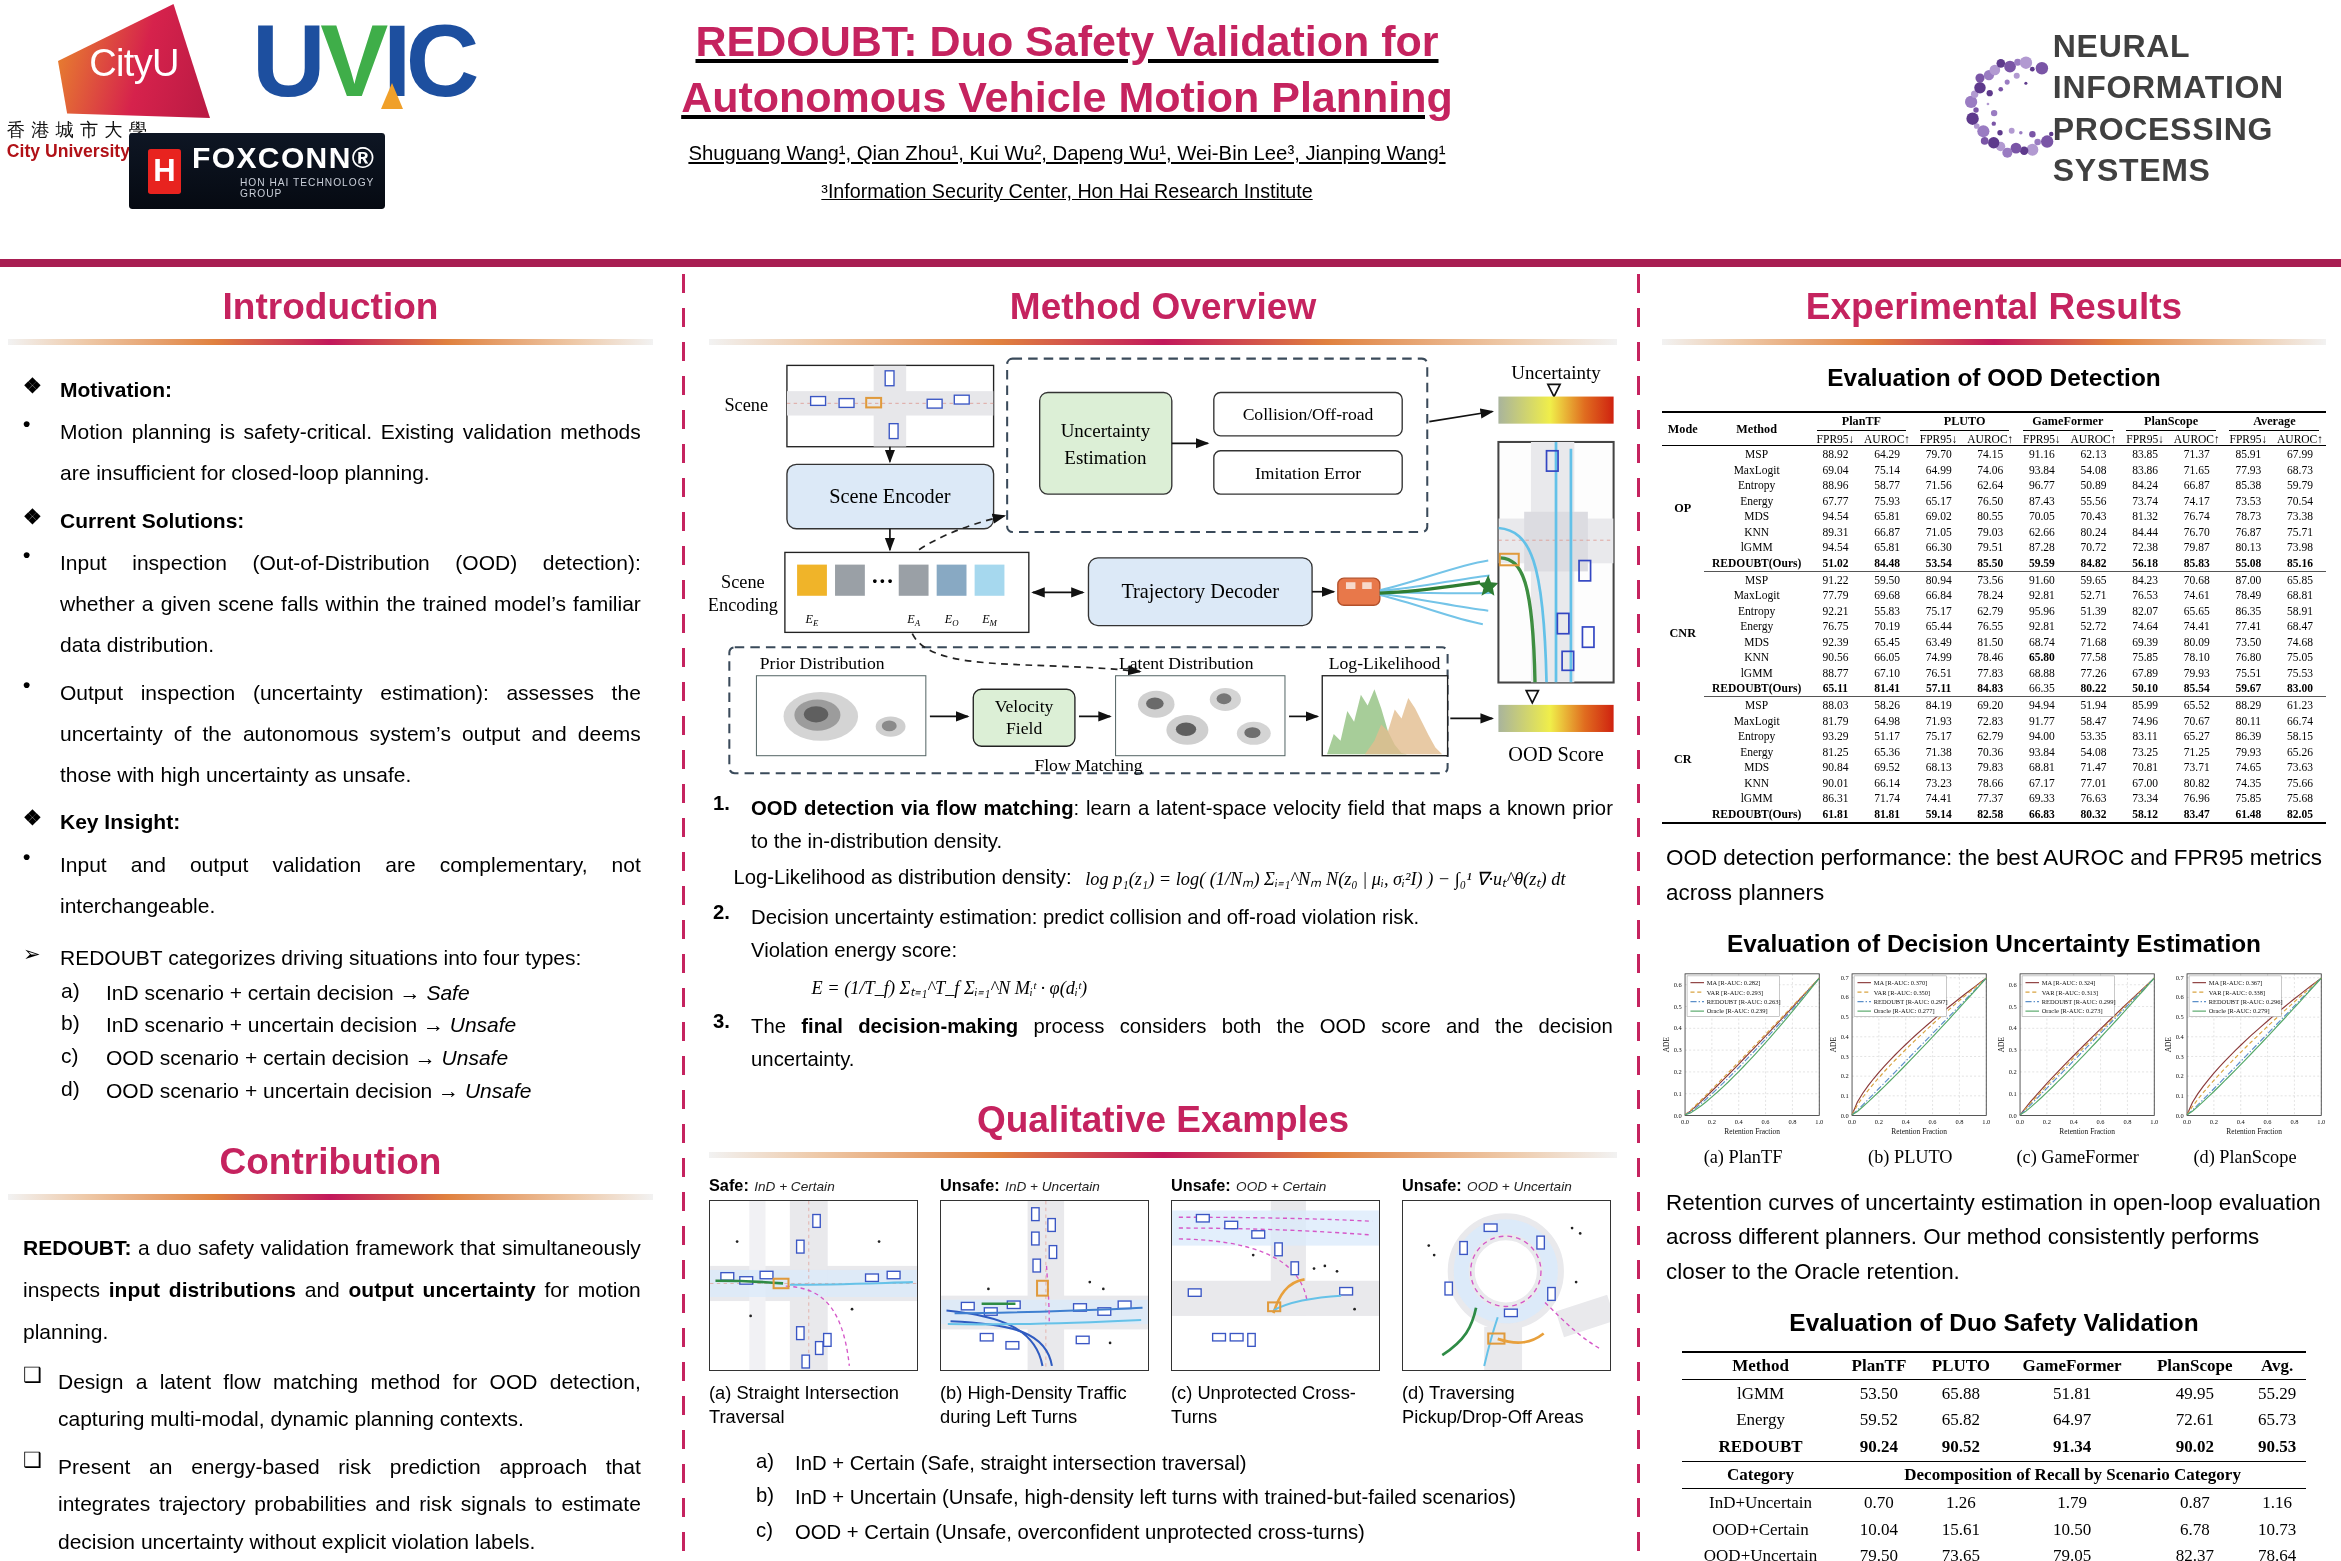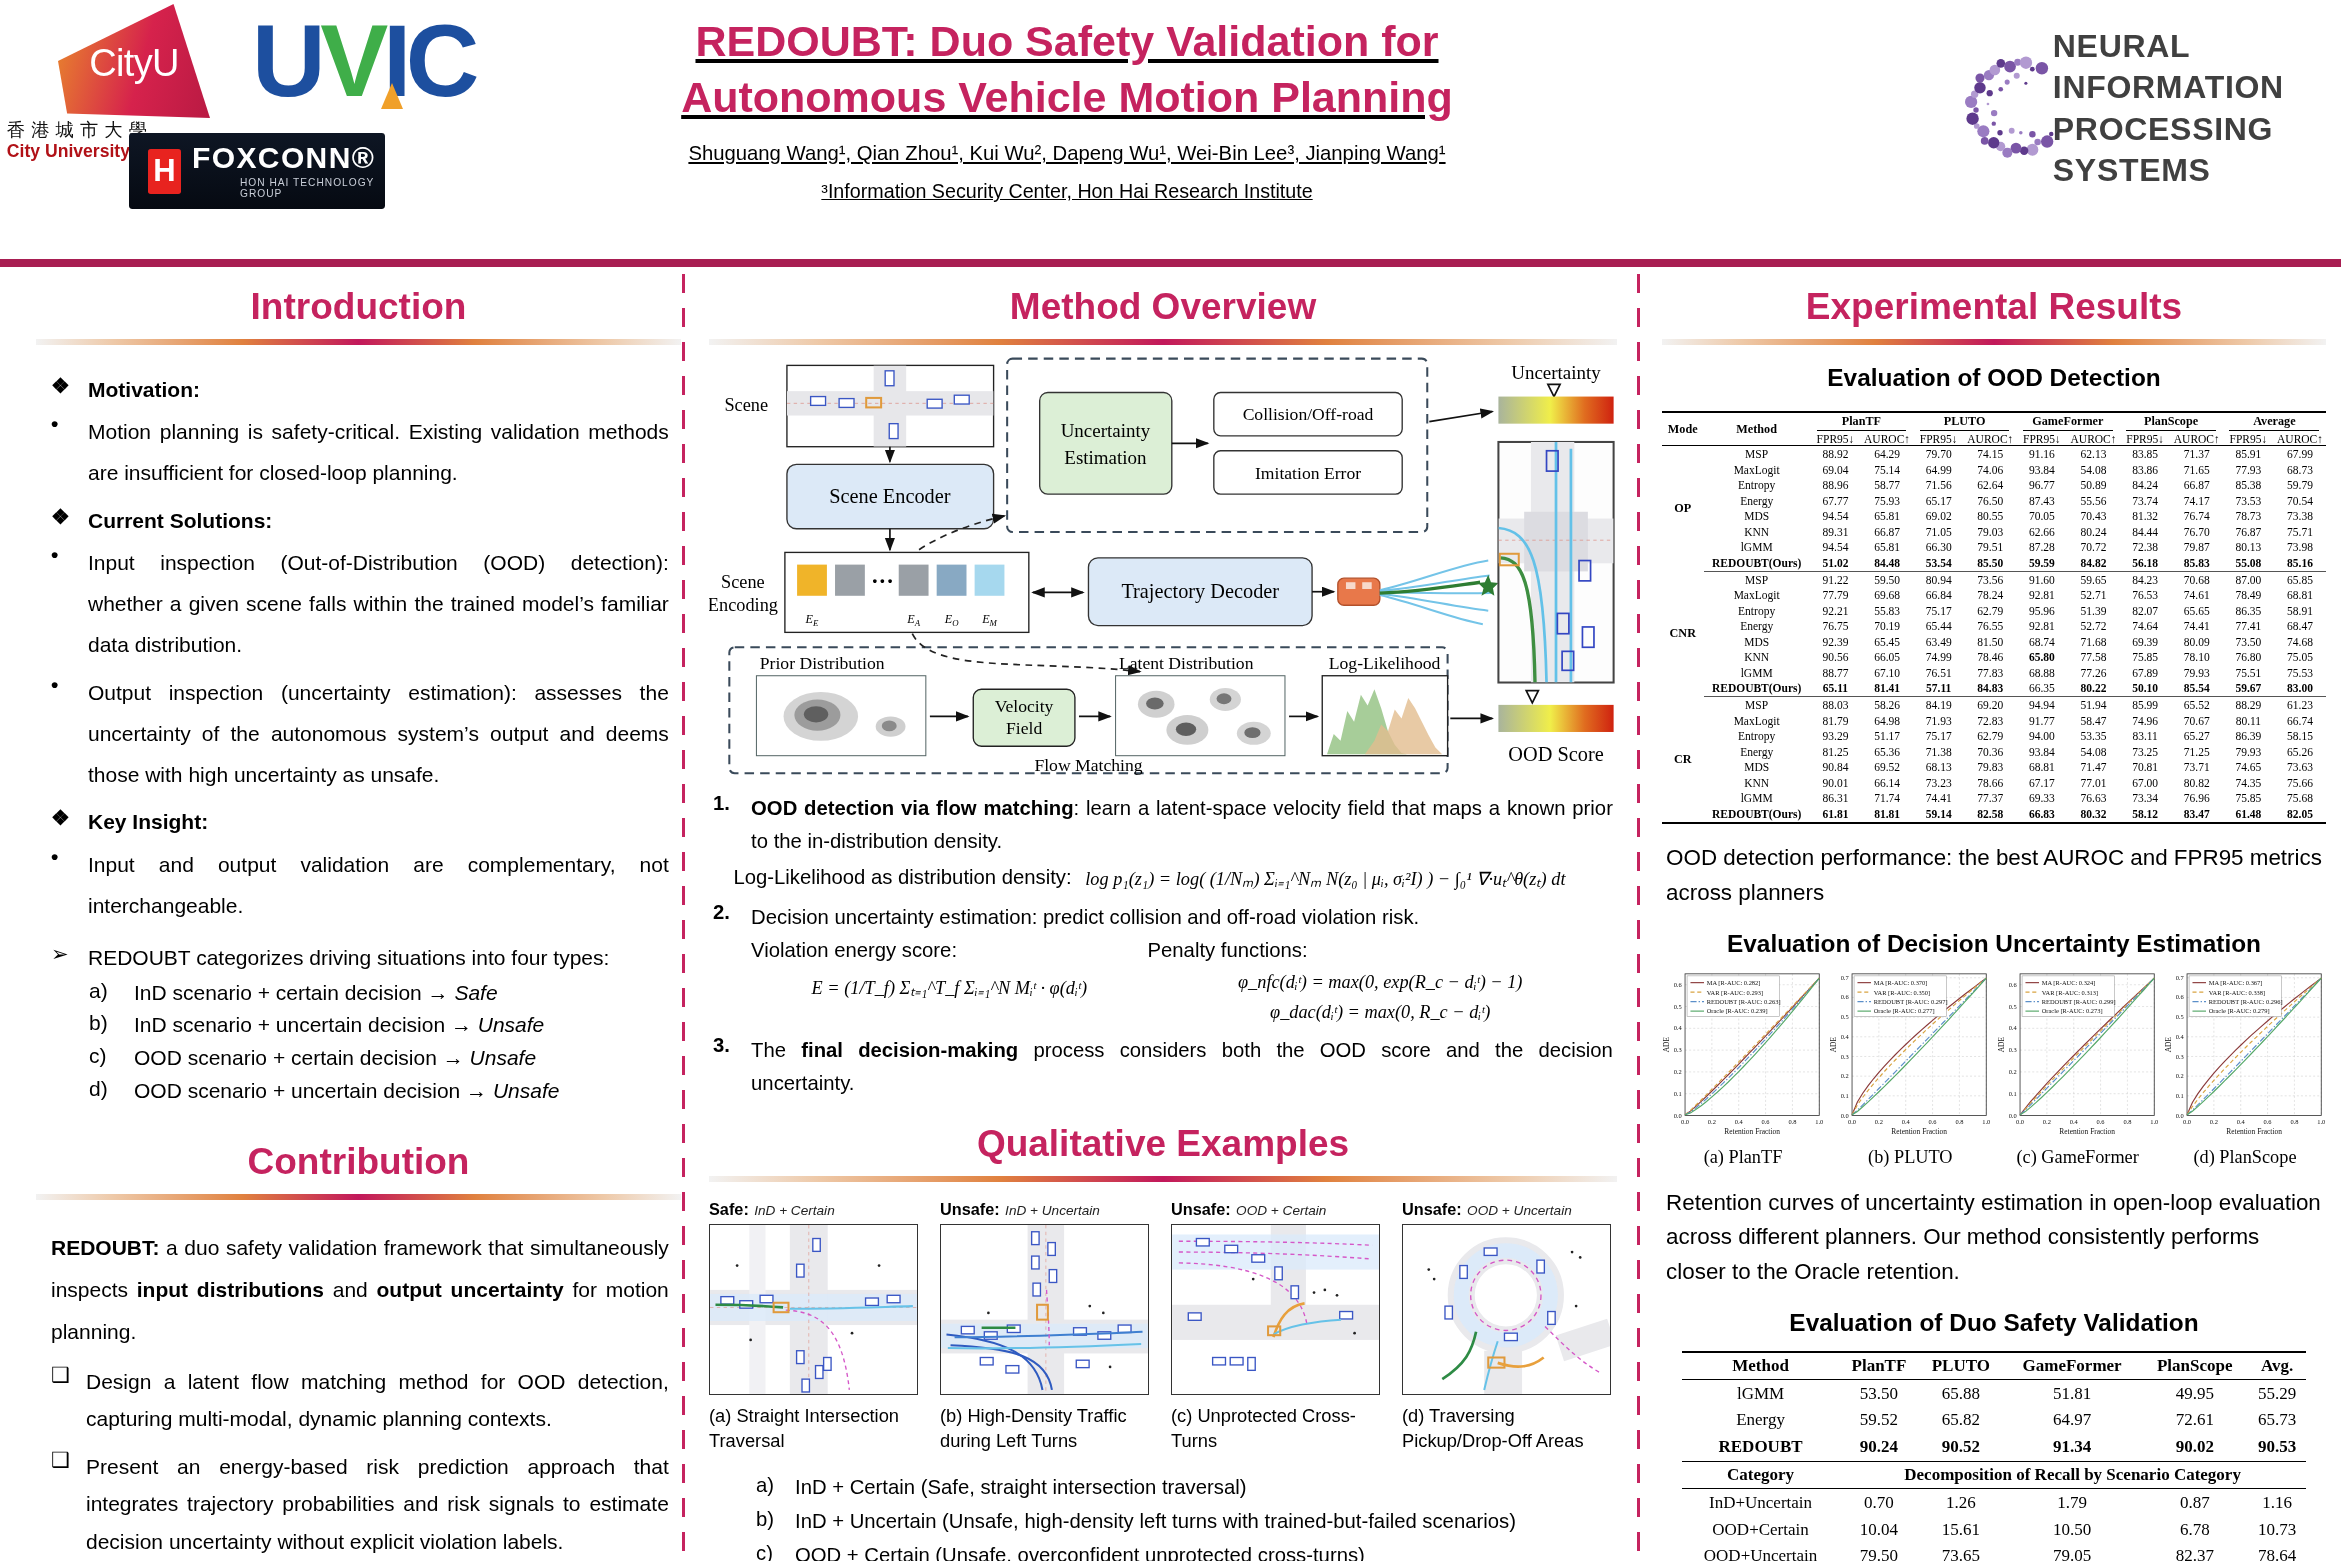--- a/index.html
+++ b/index.html
@@ -30,21 +30,21 @@
   .affils{font-size:19.7px;margin-top:17.6px;display:flex;justify-content:center;gap:61px;}
   .affil3{font-size:19.7px;margin-top:15px;}
   #neurips{position:absolute;left:1958px;top:24.4px;width:379px;height:169px;display:flex;align-items:center;}
   #neurips-text{margin-left:-12.2px;font-size:32px;font-weight:600;color:#404040;letter-spacing:0.7px;line-height:1.3;}
 
   
   .vsep{position:absolute;top:274px;height:1281px;width:3.4px;
       background:repeating-linear-gradient(180deg,#c5235f 0 19px,transparent 19px 34px);}
   #sep1{left:682px;} #sep2{left:1637px;}
   .col{position:absolute;top:271px;}
-  #col-left{left:36px;width:645px;}
+  #col-left{left:8px;width:645px;}
   #col-mid{left:709px;width:908px;}
   #col-right{left:1662px;width:664px;}
   .section-title{text-align:center;font-size:37px;font-weight:bold;color:#c5235f;margin-top:15px;}
   .divider{height:6.1px;margin-top:11px;
       background:linear-gradient(90deg,#f2f2f2 0%,#eec9a8 12%,#e0813f 32%,#c2185b 50%,#e0813f 68%,#eec9a8 88%,#f2f2f2 100%);}
 
   
   #intro-blocks{margin:28.5px 12.2px 0 15px;font-size:21px;}
   .irow{display:flex;margin-top:6.8px;}
   .imark{width:37px;flex:none;font-weight:bold;}
@@ -436,25 +436,20 @@
         <span class="formula">log p₁(z₁) = log( (1/Nₘ) Σᵢ₌₁^Nₘ N(z₀ | μᵢ, σᵢ²I) ) − ∫₀¹ ∇·uₜ^θ(zₜ) dt</span>
       </div>
       <div class="mitem">
         <span class="mnum">2.</span>
         <span class="mtext"><span style="font-weight: normal;">Decision uncertainty estimation:</span><span> predict collision and off-road violation risk.</span></span>
       </div>
       <div class="vio-block">
         <div class="vio-left">
           <span class="flabel">Violation energy score:</span>
           <span class="formula">E = (1/T_f) Σₜ₌₁^T_f Σᵢ₌₁^N Mᵢᵗ · φ(dᵢᵗ)</span>
-        </div>
-        <div class="vio-right">
-          <span class="flabel">Penalty functions:</span>
-          <span class="formula">φ_nfc(dᵢᵗ) = max(0, exp(R_c − dᵢᵗ) − 1)</span>
-          <span class="formula">φ_dac(dᵢᵗ) = max(0, R_c − dᵢᵗ)</span>
         </div>
       </div>
       <div class="mitem">
         <span class="mnum">3.</span>
         <span class="mtext"><span>The </span><span style="font-weight: bold;">final decision-making</span><span> process considers both the OOD score and the decision uncertainty.</span></span>
       </div>
     </div>
 
     <div class="section-title" style="margin-top:23px;">Qualitative Examples</div>
     <div class="divider"></div>

